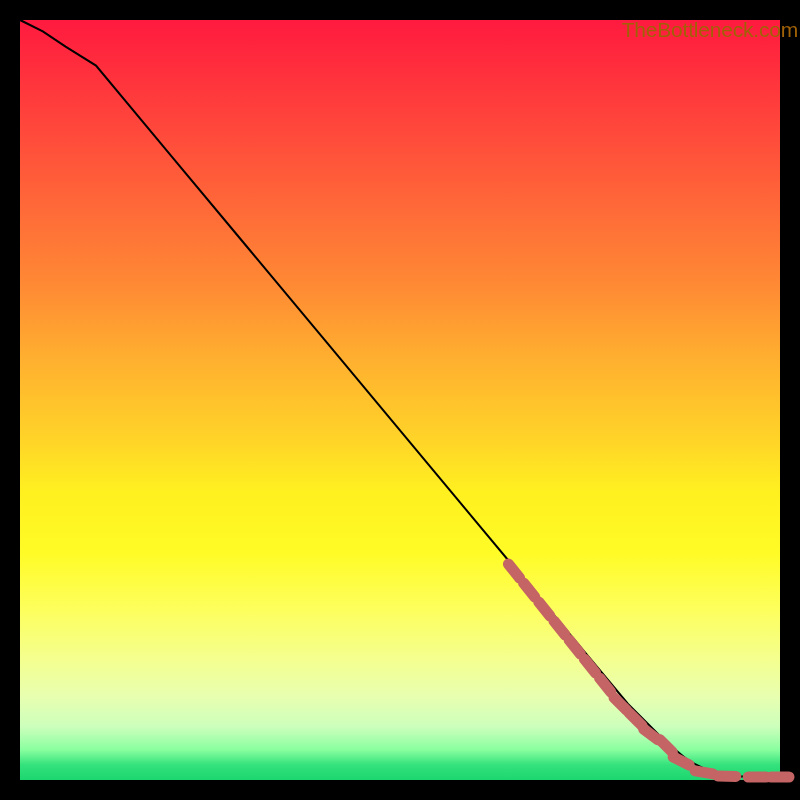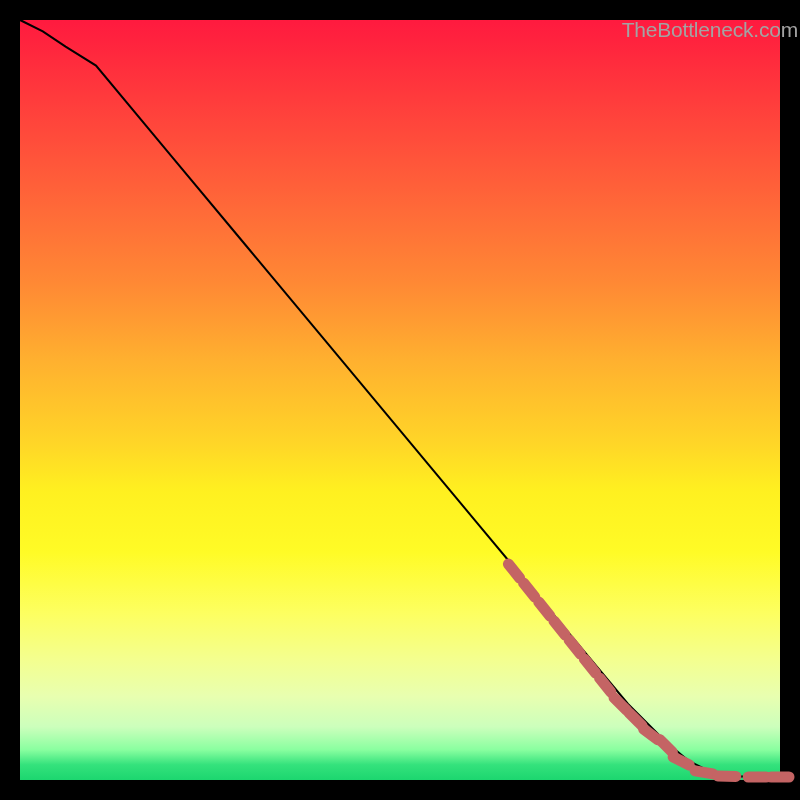--- a/index.html
+++ b/index.html
@@ -42,21 +42,21 @@
       #ccffbc 93%,
       #8affa0 96%,
       #34e27c 98%,
       #1cd66f 100%
     );
   }
   .attribution {
     position: absolute;
     top: -2px;
     right: -18px;
-    color: #a3a3a3;
+    color: #a16207;
     font-size: 21px;
     font-weight: 500;
     letter-spacing: -0.2px;
     user-select: none;
   }
   svg.curve {
     position: absolute;
     left: 0;
     top: 0;
     width: 760px;

